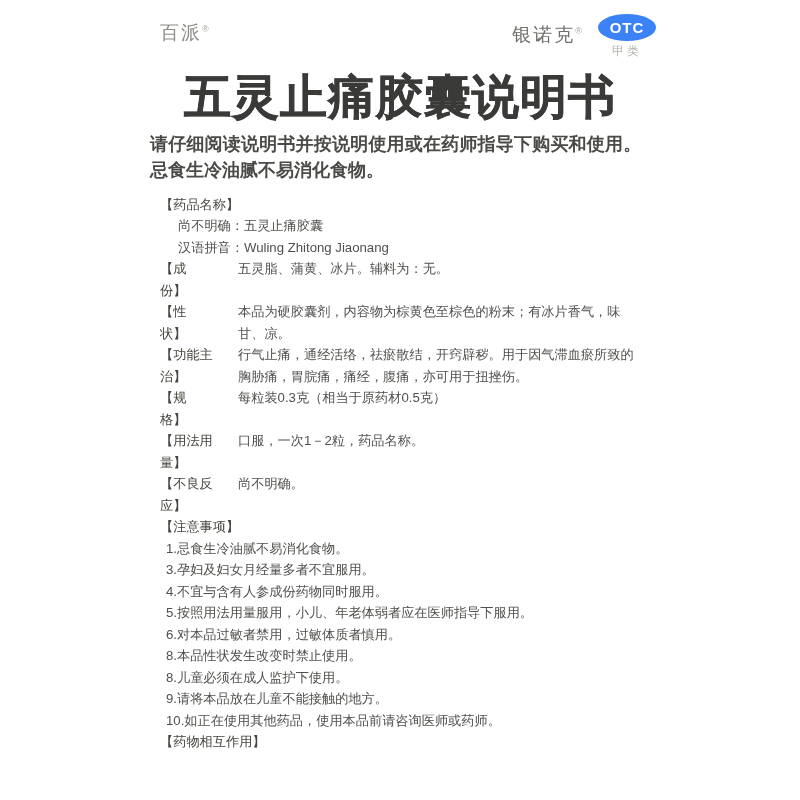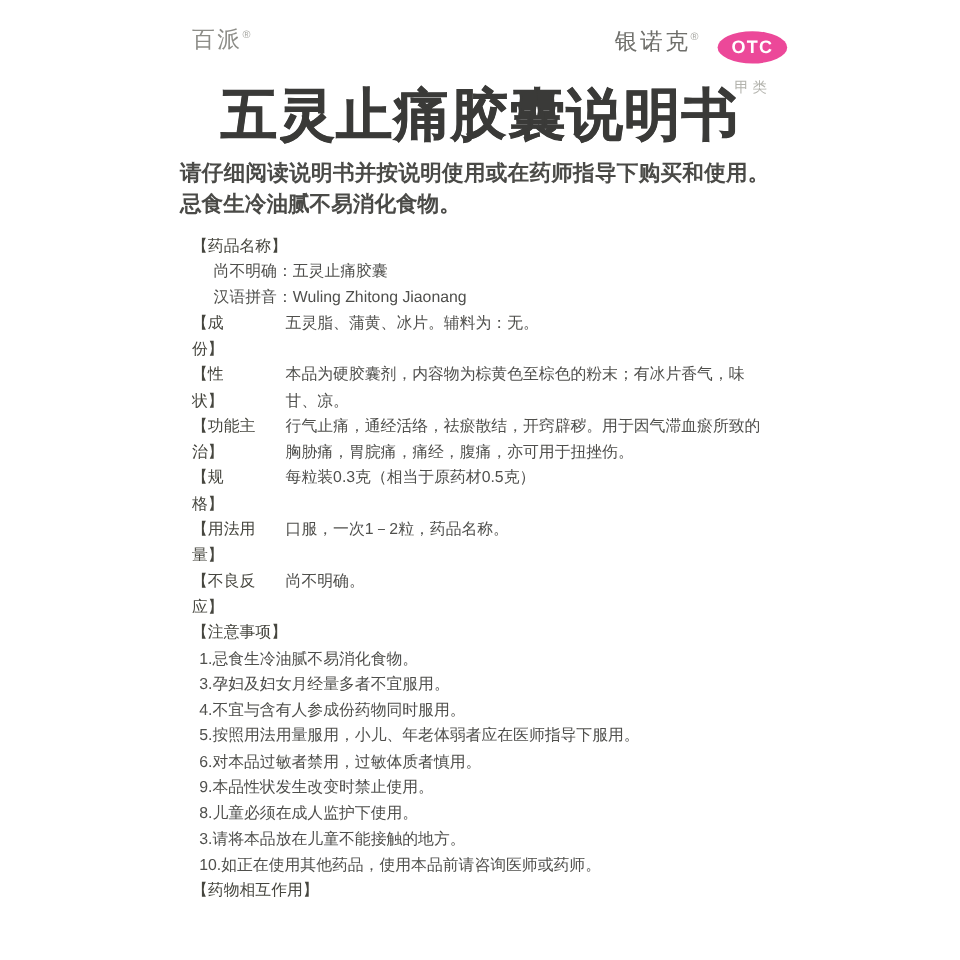--- a/index.html
+++ b/index.html
@@ -54,23 +54,23 @@
   .otc-block {
     position: absolute;
     right: 0;
     top: 0;
     width: 66px;
     text-align: center;
   }
   .otc-ellipse {
     width: 58px;
     height: 27px;
-    margin: 12px auto;
+    margin: 0 auto;
     border-radius: 50%;
-    background: #ec4899;
+    background: #3b82f6;
     color: #ffffff;
     font-size: 15px;
     font-weight: bold;
     letter-spacing: 1px;
     line-height: 27px;
   }
   .otc-sub {
     margin-top: 2px;
     font-size: 12px;
     color: #b2b2ac;
@@ -199,23 +199,23 @@
 
 
     <div class="row">
       <span class="lbl-wide">【注意事项】</span>
     </div>
     <div class="row list-row">1.忌食生冷油腻不易消化食物。</div>
     <div class="row list-row">3.孕妇及妇女月经量多者不宜服用。</div>
     <div class="row list-row">4.不宜与含有人参成份药物同时服用。</div>
     <div class="row list-row">5.按照用法用量服用，小儿、年老体弱者应在医师指导下服用。</div>
     <div class="row list-row">6.对本品过敏者禁用，过敏体质者慎用。</div>
-    <div class="row list-row">9.本品性状发生改变时禁止使用。</div>
+    <div class="row list-row">8.本品性状发生改变时禁止使用。</div>
     <div class="row list-row">8.儿童必须在成人监护下使用。</div>
-    <div class="row list-row">3.请将本品放在儿童不能接触的地方。</div>
+    <div class="row list-row">9.请将本品放在儿童不能接触的地方。</div>
     <div class="row list-row">10.如正在使用其他药品，使用本品前请咨询医师或药师。</div>
 
     <div class="row">
       <span class="lbl-wide">【药物相互作用】</span>
     </div>
 
   </div>
 </div>
 
 </body></html>

